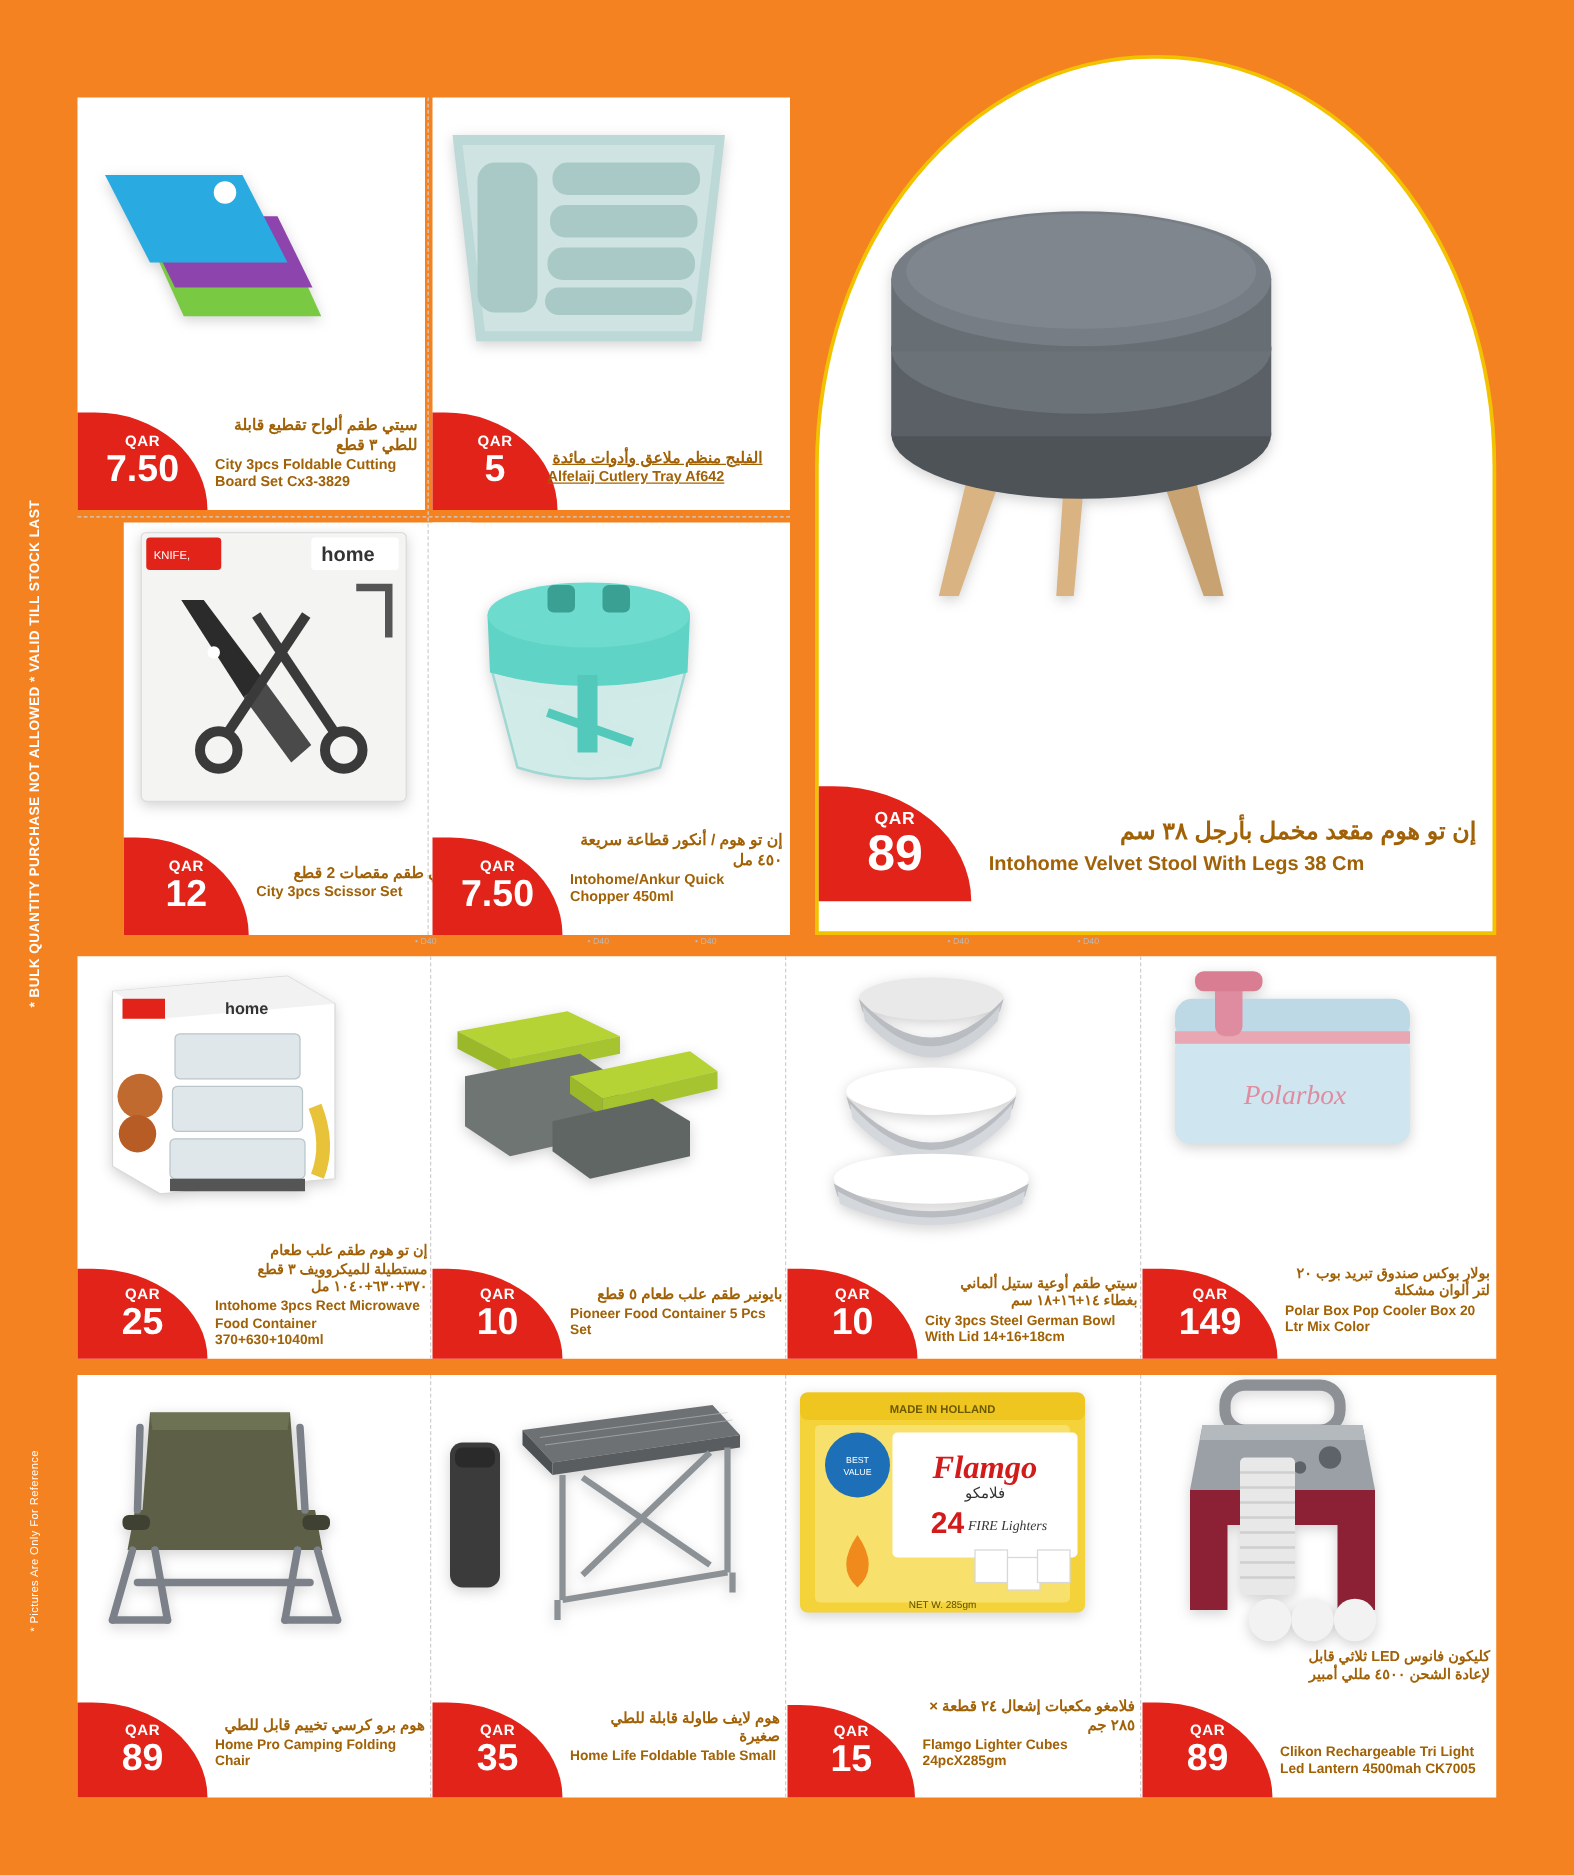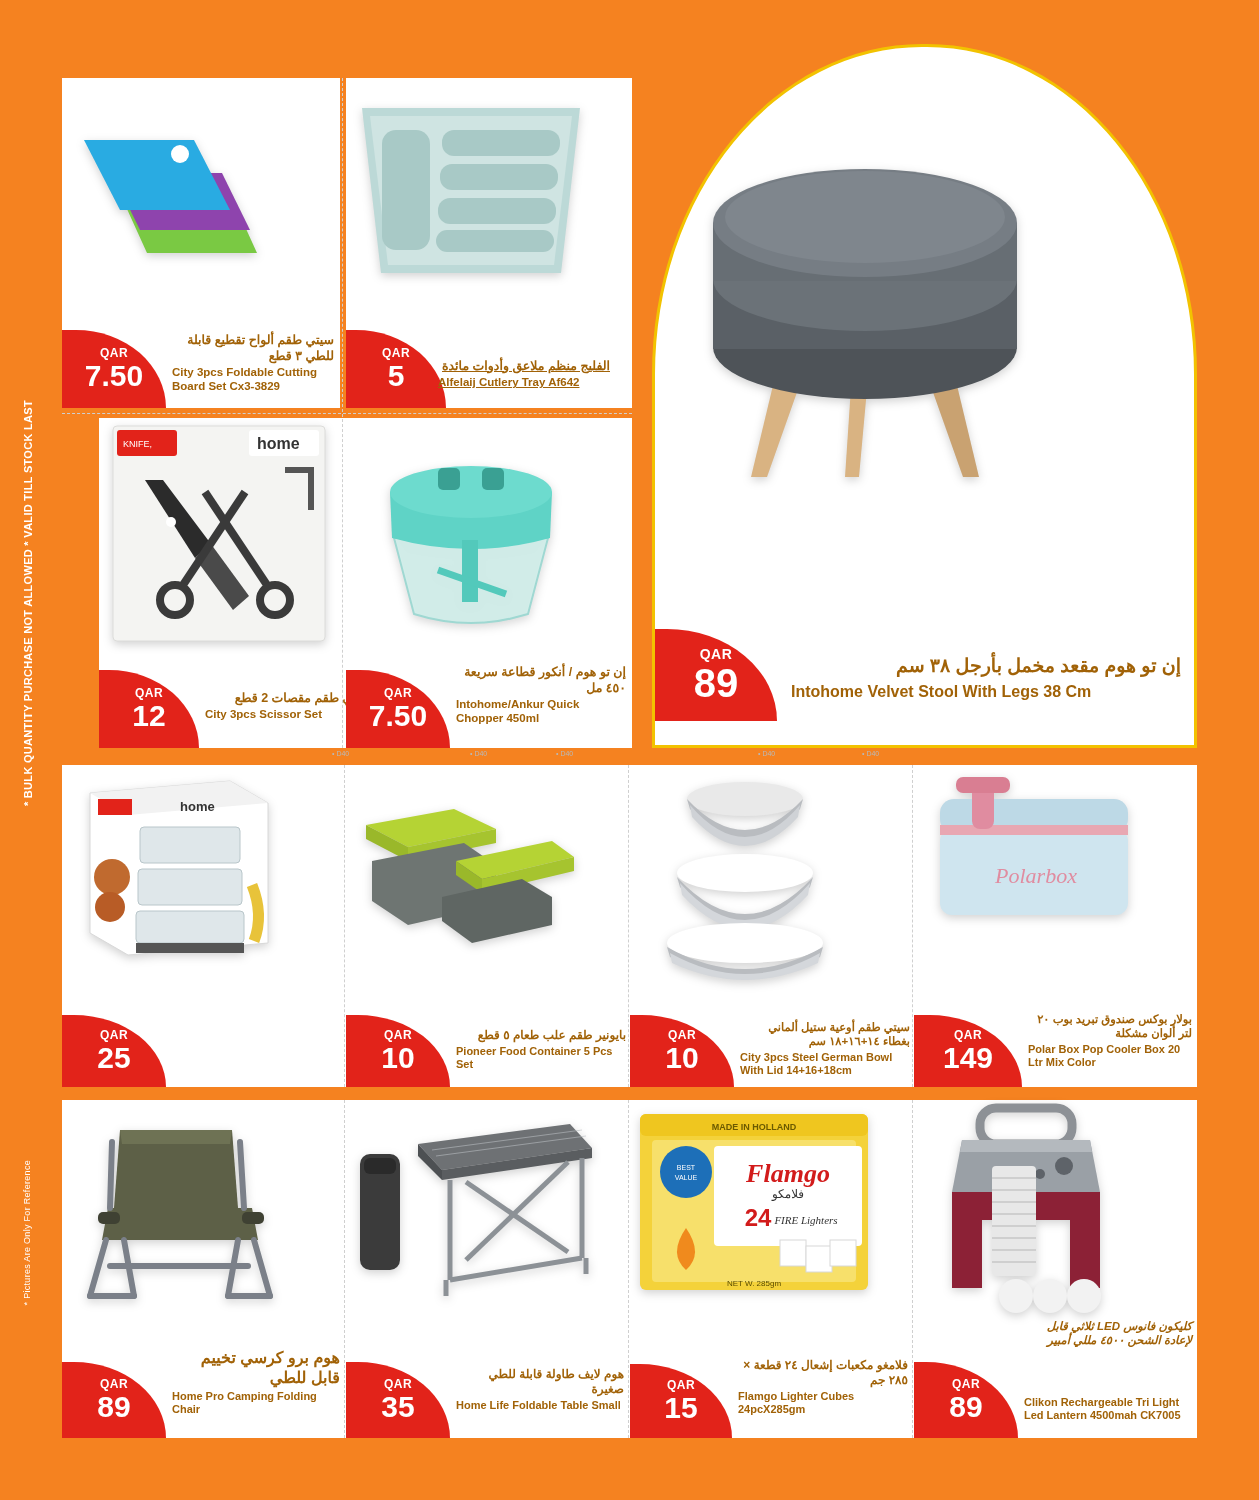--- a/index.html
+++ b/index.html
@@ -256,20 +256,24 @@
           </g>
           <circle cx="50" cy="112" r="18" fill="#c06a2f"></circle>
           <circle cx="48" cy="142" r="15" fill="#b85c26"></circle>
           <path d="M190 120 q12 30 2 56" stroke="#e8c33a" stroke-width="11" fill="none"></path>
           <rect x="74" y="178" width="108" height="10" fill="#555"></rect>
         </svg>
       </div>
       <div class="price-blob" style="left:0;bottom:0;width:104px;height:72px;border-top-right-radius:92px 72px;">
         <span class="qar">QAR</span>
         <span class="val">25</span>
+      </div>
+      <div class="labels" style="left:110px;bottom:8px;width:170px;">
+        <div class="ar" style="font-size:11.5px;">إن تو هوم طقم علب طعام مستطيلة للميكروويف ٣ قطع ٣٧٠+٦٣٠+١٠٤٠ مل</div>
+        <div class="en" style="font-size:11px;">Intohome 3pcs Rect Microwave Food Container 370+630+1040ml</div>
       </div>
     </div>
 
     <div class="cell" style="left:284px;width:284px;">
       <div class="img-area">
         <svg width="240" height="190" viewBox="0 0 240 190" class="shadow">
           <path d="M20 60 L108 44 L150 64 L62 82 Z" fill="#b5d334"></path>
           <path d="M20 60 L20 74 L62 96 L62 82 Z" fill="#9ab82a"></path>
           <path d="M62 82 L150 64 L150 78 L62 96 Z" fill="#a6c42f"></path>
           <path d="M26 96 L118 78 L150 100 L150 140 L62 160 L26 136 Z" fill="#6e7572"></path>
@@ -360,21 +364,21 @@
             <path d="M50 42 L48 108"></path>
             <path d="M178 42 L182 108"></path>
           </g>
         </svg>
       </div>
       <div class="price-blob" style="left:0;bottom:0;width:104px;height:76px;border-top-right-radius:92px 76px;">
         <span class="qar">QAR</span>
         <span class="val">89</span>
       </div>
       <div class="labels" style="left:110px;bottom:22px;width:168px;">
-        <div class="ar" style="font-size:16px;">هوم برو كرسي تخييم قابل للطي</div>
+        <div class="ar" style="font-size:12px;">هوم برو كرسي تخييم قابل للطي</div>
         <div class="en" style="font-size:11px;">Home Pro Camping Folding Chair</div>
       </div>
     </div>
 
     <div class="cell" style="left:284px;width:284px;">
       <div class="img-area">
         <svg width="250" height="215" viewBox="0 0 250 215" class="shadow">
           <rect x="14" y="54" width="40" height="116" rx="10" fill="#3b3b3b"></rect>
           <rect x="18" y="58" width="32" height="16" rx="6" fill="#2a2a2a"></rect>
           <path d="M72 44 L224 24 L246 48 L96 70 Z" fill="#6e7174"></path>
@@ -462,21 +466,21 @@
           <circle cx="102" cy="196" r="17" fill="#f2f2f2"></circle>
           <circle cx="136" cy="196" r="17" fill="#f2f2f2"></circle>
           <circle cx="170" cy="196" r="17" fill="#f2f2f2"></circle>
         </svg>
       </div>
       <div class="price-blob" style="left:0;bottom:0;width:104px;height:76px;border-top-right-radius:92px 76px;">
         <span class="qar">QAR</span>
         <span class="val">89</span>
       </div>
       <div class="labels" style="left:110px;bottom:16px;width:168px;">
-        <div class="ar" style="font-size:11.5px;font-style:italic;">كليكون فانوس LED ثلاثي قابل لإعادة الشحن ٤٥٠٠ مللي أمبير</div>
+        <div class="ar" style="font-size:11.5px;">كليكون فانوس LED ثلاثي قابل لإعادة الشحن ٤٥٠٠ مللي أمبير</div>
         <div class="en" style="font-size:11px;margin-top:48px;">Clikon Rechargeable Tri Light Led Lantern 4500mah CK7005</div>
       </div>
     </div>
 
     <div class="dashed-v" style="left:282px;top:0;height:338px;"></div>
     <div class="dashed-v" style="left:566px;top:0;height:338px;"></div>
     <div class="dashed-v" style="left:850px;top:0;height:338px;"></div>
   </div>
 
 

